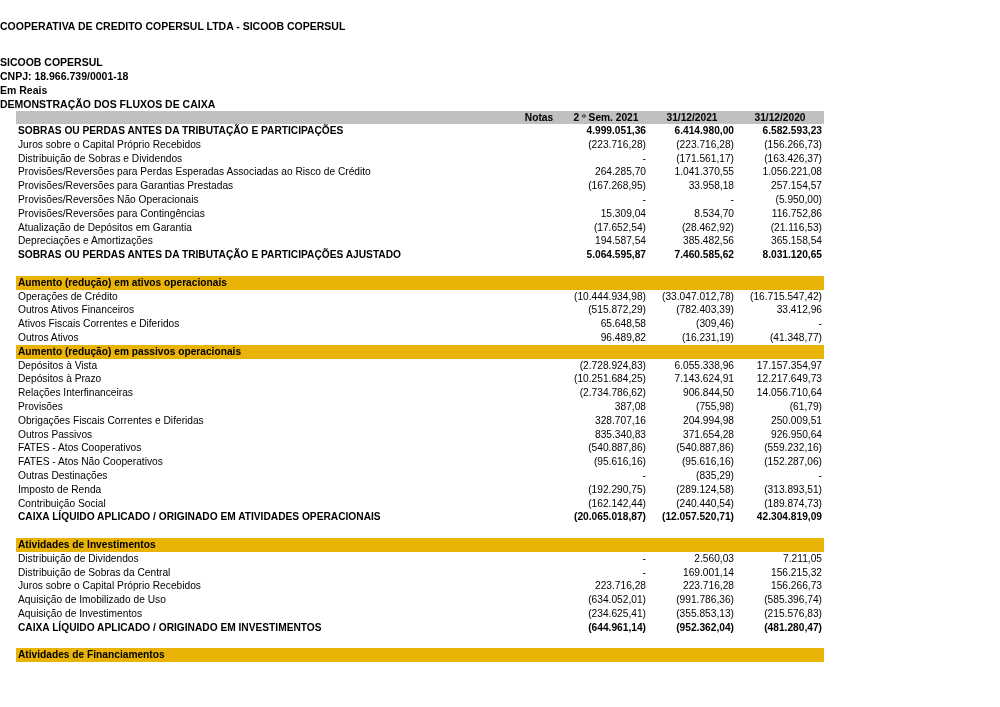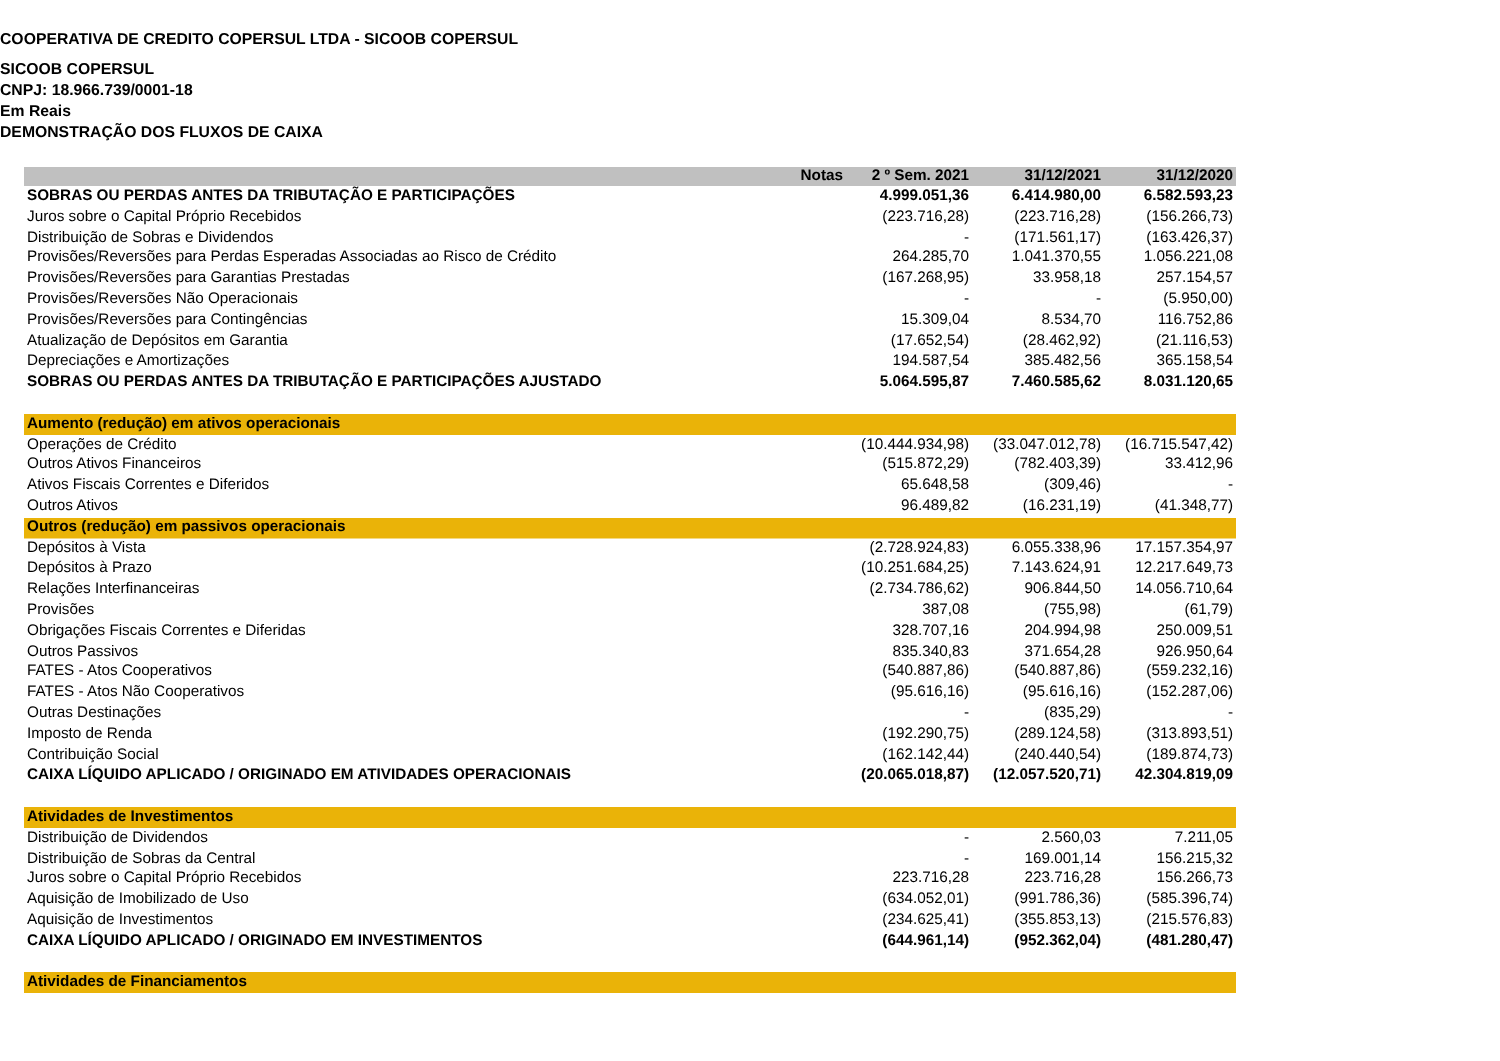--- a/index.html
+++ b/index.html
@@ -11,31 +11,31 @@
   table.dfc { position: absolute; left: 16px; top: 111px; width: 808px; border-collapse: collapse;
               font-size: 10.2px; table-layout: fixed; }
   table.dfc td { padding: 0 2px; height: 13.8px; line-height: 13.8px; white-space: nowrap; overflow: hidden; }
   col.c-label { width: 498px; }
   col.c-notes { width: 50px; }
   col.c-v1 { width: 84px; }
   col.c-v2 { width: 88px; }
   col.c-v3 { width: 88px; }
   .num { text-align: right; }
   tr.colhead td { background: #c0c0c0; font-weight: bold; height: 13px; line-height: 13px; }
-  tr.colhead td.num { text-align: right; }
+  tr.colhead td.num { text-align: center; }
   tr.section td { background: #eab308; font-weight: bold; }
   tr.bold td { font-weight: bold; }
   tr.spacer td { height: 13.8px; }
 </style>
 </head>
 <body>
 
 <div class="header">
   <div class="l1">COOPERATIVA DE CREDITO COPERSUL LTDA - SICOOB COPERSUL</div>
-  <div class="ln" style="margin-top:5px">SICOOB COPERSUL</div>
+  <div class="ln" style="margin-top:21px">SICOOB COPERSUL</div>
   <div class="ln">CNPJ: 18.966.739/0001-18</div>
   <div class="ln">Em Reais</div>
   <div class="ln">DEMONSTRAÇÃO DOS FLUXOS DE CAIXA</div>
 </div>
 
 <table class="dfc">
   <colgroup>
     <col class="c-label">
       <col class="c-notes">
       <col class="c-v1">
@@ -158,21 +158,21 @@
         <td class="num">-</td>
       </tr>
       <tr class="normal">
         <td>Outros Ativos</td>
         <td class="num"></td>
         <td class="num">96.489,82</td>
         <td class="num">(16.231,19)</td>
         <td class="num">(41.348,77)</td>
       </tr>
       <tr class="section">
-        <td>Outros (redução) em passivos operacionais</td>
+        <td>Aumento (redução) em passivos operacionais</td>
         <td class="num"></td>
         <td class="num"></td>
         <td class="num"></td>
         <td class="num"></td>
       </tr>
       <tr class="normal">
         <td>Depósitos à Vista</td>
         <td class="num"></td>
         <td class="num">(2.728.924,83)</td>
         <td class="num">6.055.338,96</td>

